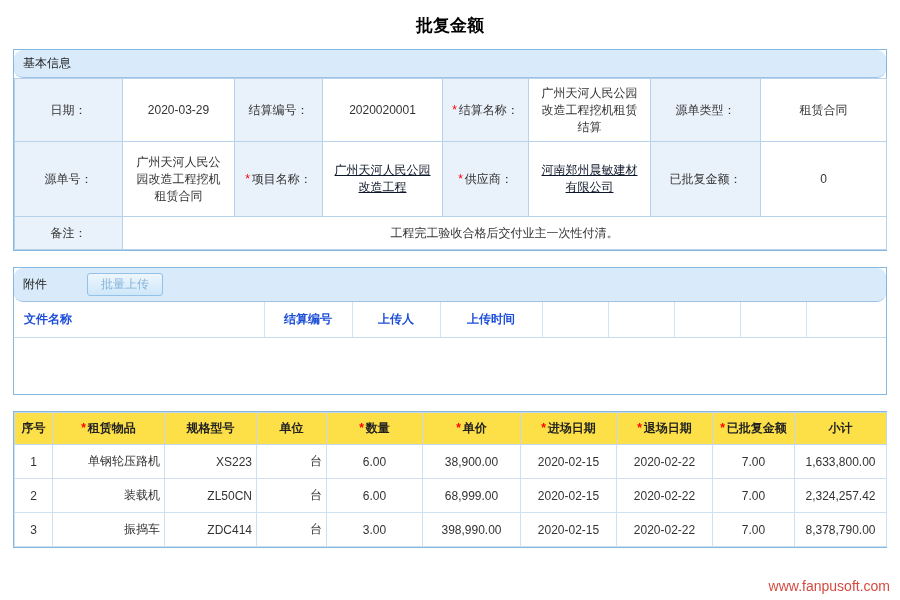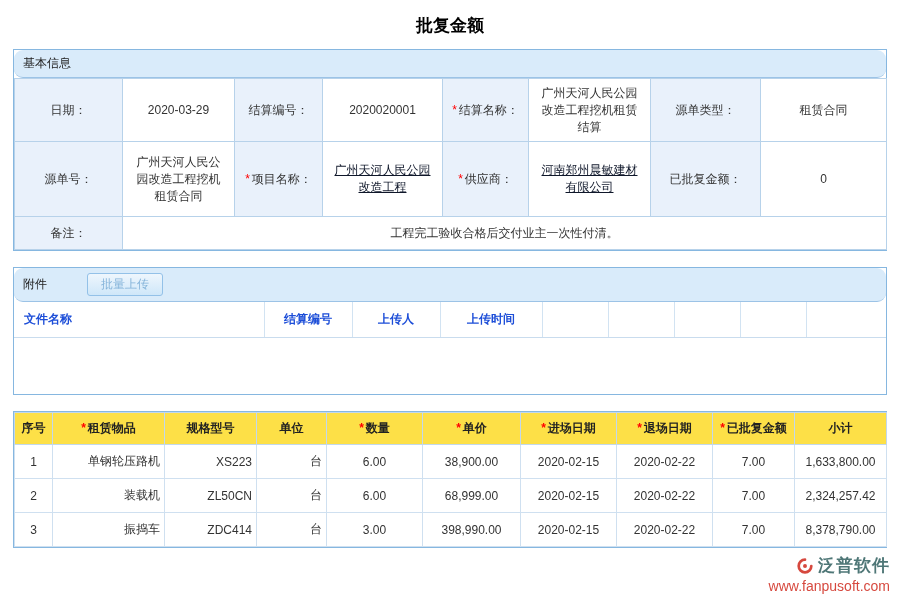--- a/index.html
+++ b/index.html
@@ -208,21 +208,14 @@
         <td>2020-02-15</td>
         <td>2020-02-22</td>
         <td>7.00</td>
         <td>8,378,790.00</td>
       </tr>
     </tbody>
   </table>
 </section>
 
 <div class="watermark">
-  <div class="wm-row">
-    <svg width="18" height="18" viewBox="0 0 20 20">
-      <path d="M10 3 a7 7 0 1 0 7 7" fill="none" stroke="#d3392e" stroke-width="3" stroke-linecap="round"></path>
-      <circle cx="10" cy="10" r="2.2" fill="#d3392e"></circle>
-    </svg>
-    <span class="wm-brand">泛普软件</span>
-  </div>
   <div class="wm-url">www.fanpusoft.com</div>
 </div>
 
 </body></html>

